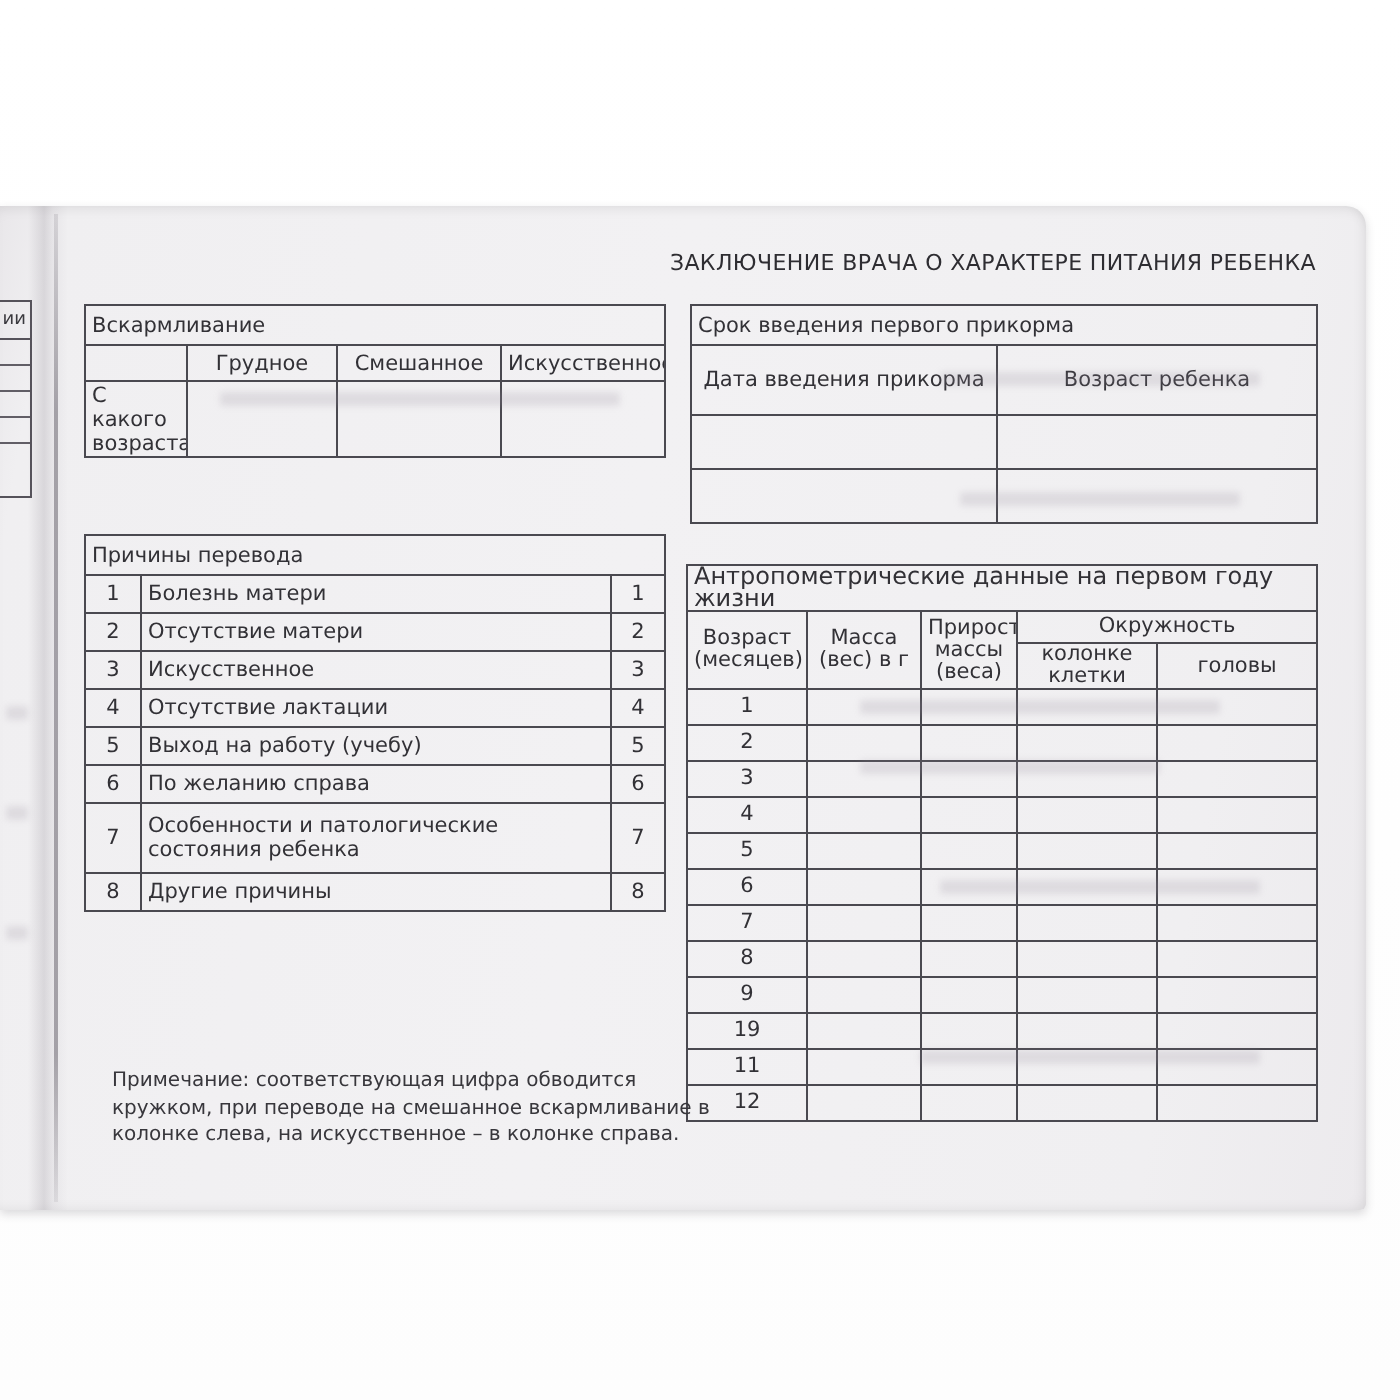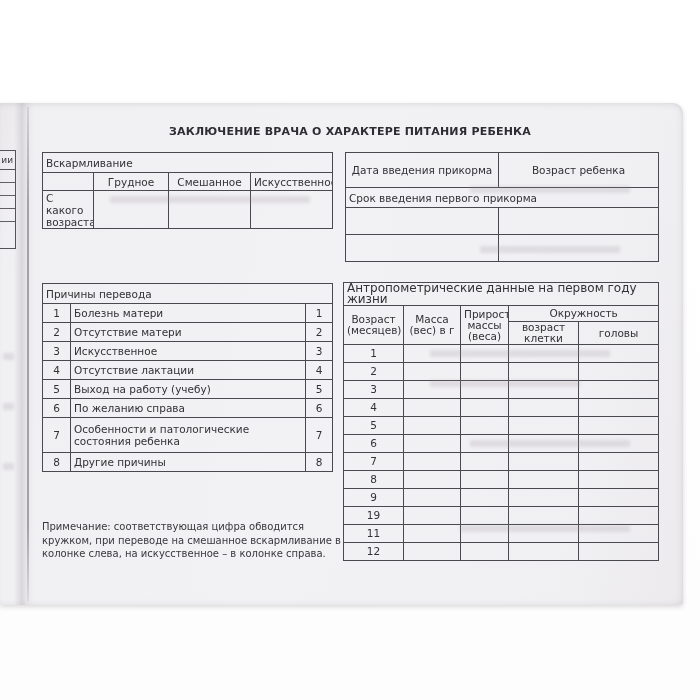--- a/index.html
+++ b/index.html
@@ -28,40 +28,40 @@
   .mini-table{position:absolute;left:0;top:47px;width:15px;height:97px;
     border-top:1px solid #55525a;border-right:1px solid #55525a;border-bottom:1px solid #55525a;}
   .mini-table .mrow{border-bottom:1px solid #615e66;height:12px;}
   .mini-table .mhead{height:18px;border-bottom:1px solid #55525a;
     font-size:9px;line-height:18px;text-align:right;padding-right:2px;color:#3a393e;}
   .mini-table .mrow:last-child{border-bottom:none;}
 
   
   .title{
     position:absolute;left:42px;top:22px;width:616px;margin:0;
-    text-align:center;font-size:11px;font-weight:bold;letter-spacing:.2px;color:#2e2d32;
+    text-align:right;font-size:11px;font-weight:normal;letter-spacing:.2px;color:#2e2d32;
   }
 
   table.tbl{border-collapse:collapse;table-layout:fixed;position:absolute;
     font-size:10.5px;color:#323136;}
   table.tbl td{border:1px solid #4a4950;padding:0 3px;overflow:hidden;}
   td.hdr{}
   td.c{text-align:center;}
   td.lbl{text-align:left;padding-left:5px;line-height:12px;}
   td.empty{}
 
   .tbl-feeding{left:42px;top:49px;width:290px;}
   .tbl-firstfood{left:345px;top:49px;width:313px;}
-  .tbl-reasons{left:42px;top:180px;width:290px;}
+  .tbl-reasons{left:42px;top:164px;width:290px;}
   .tbl-anthro{left:343px;top:179px;width:315px;font-size:10px;}
   .tbl-anthro td{line-height:11px;}
   .tbl-anthro td.c{font-size:10.5px;}
 
   .note{
-    position:absolute;left:42px;top:417px;width:302px;margin:0;
+    position:absolute;left:42px;top:417px;width:302px;margin:14px;
     font-size:10px;line-height:13.5px;color:#38373c;
   }
 
   
   .ghost{position:absolute;height:7px;border-radius:2px;
     background:rgba(148,138,155,.20);filter:blur(1.5px);}
 </style>
 </head>
 <body>
 
@@ -106,26 +106,26 @@
       </tr>
     </tbody>
       </table>
 
     <table class="tbl tbl-firstfood">
       <colgroup>
           <col style="width:153px">
           <col style="width:160px">
         </colgroup>
       <tbody>
-          <tr style="height:35px">
+          <tr style="height:20px">
+        <td class="hdr" colspan="2">Срок введения первого прикорма</td>
+      </tr>
+      <tr style="height:35px">
         <td class="c" style="line-height:12px">Дата введения прикорма</td>
         <td class="c">Возраст ребенка</td>
-      </tr>
-      <tr style="height:20px">
-        <td class="hdr" colspan="2">Срок введения первого прикорма</td>
       </tr>
       <tr style="height:27px">
         <td class="empty"></td>
             <td class="empty"></td>
       </tr>
       <tr style="height:27px">
         <td class="empty"></td>
             <td class="empty"></td>
       </tr>
     </tbody>
@@ -197,21 +197,21 @@
           <tr style="height:20px">
         <td class="hdr" colspan="5" style="font-size:12px">Антропометрические данные на первом году жизни</td>
       </tr>
       <tr style="height:16px">
         <td class="c" rowspan="2">Возраст (месяцев)</td>
         <td class="c" rowspan="2">Масса (вес) в г</td>
         <td class="c" rowspan="2">Прирост массы (веса)</td>
         <td class="c" colspan="2" style="font-size:10.5px">Окружность</td>
       </tr>
       <tr style="height:23px">
-        <td class="c">возраст клетки</td>
+        <td class="c">колонке клетки</td>
         <td class="c">головы</td>
       </tr>
       <tr style="height:18px">
             <td class="c">1</td>
             <td></td>
             <td></td>
             <td></td>
             <td></td>
           </tr>
       <tr style="height:18px">

